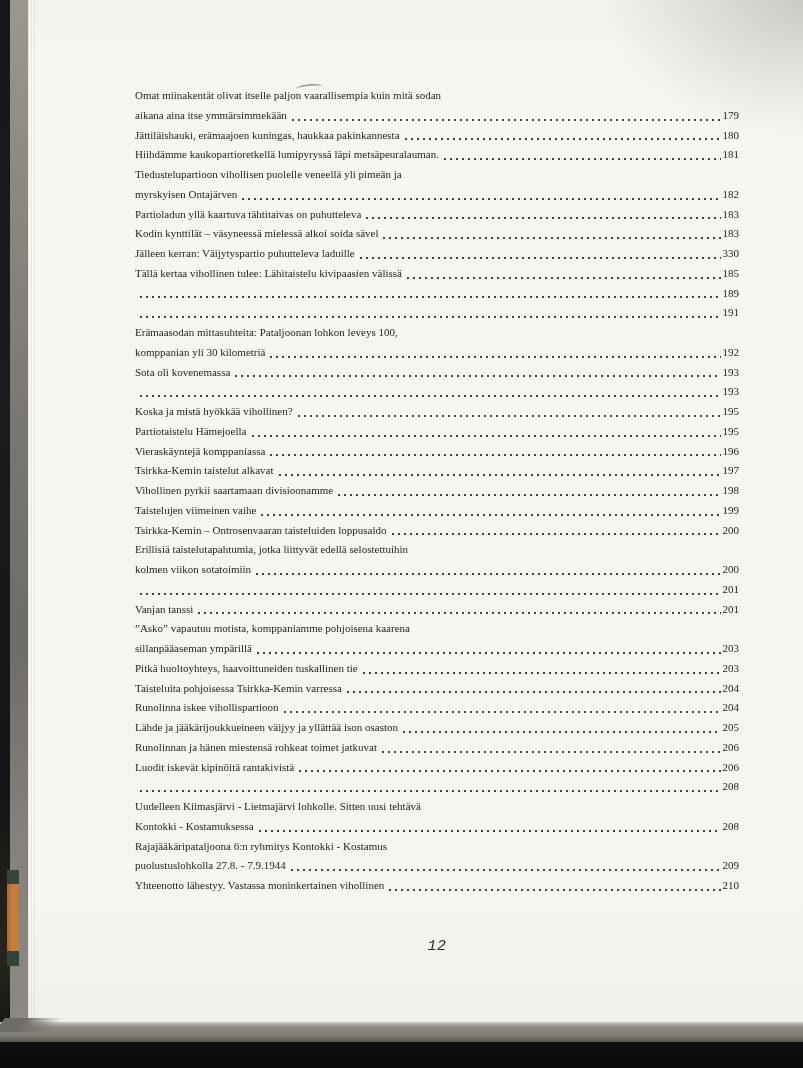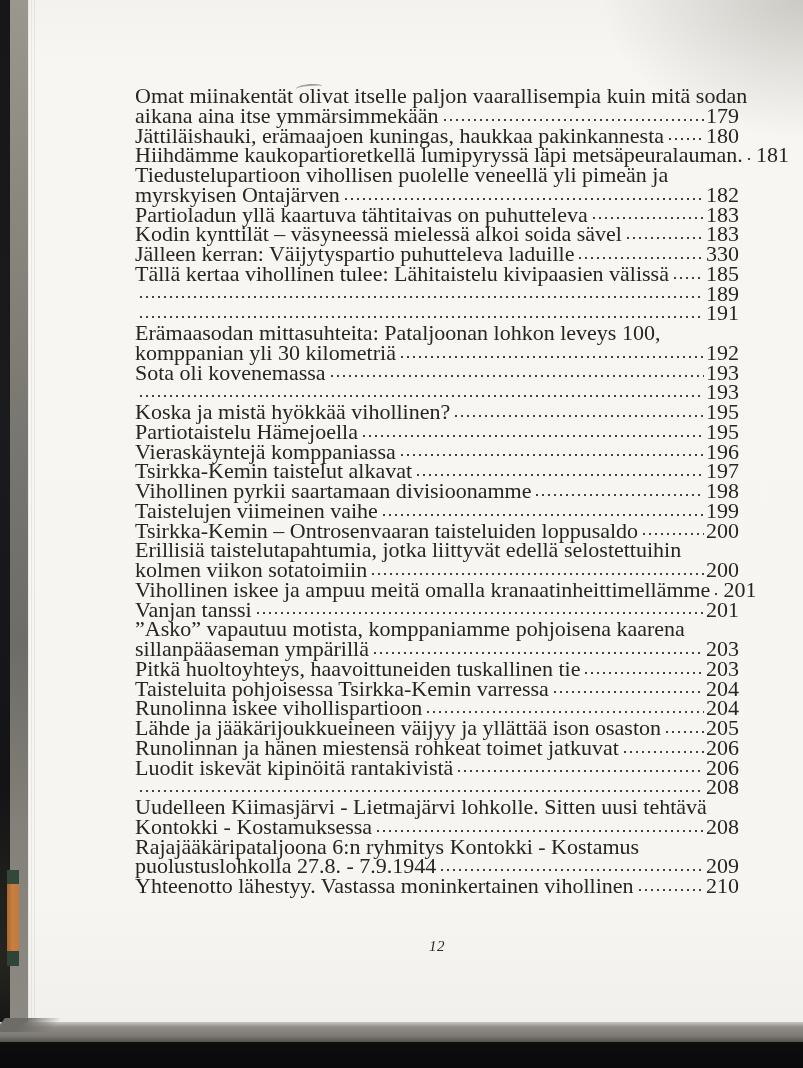--- a/index.html
+++ b/index.html
@@ -39,34 +39,34 @@
     pointer-events:none;
   }
   .smudge{
     position:absolute;left:268px;top:84px;width:26px;height:5px;
     border-top:2px solid rgba(90,88,82,0.55);border-radius:50%/60% 40% 0 0;
     transform:rotate(-4deg);
   }
   
   .toc{
     position:absolute;left:107px;top:86px;width:604px;
-    font-size:22px;line-height:19.75px;color:#262522;
+    font-size:11px;line-height:19.75px;color:#262522;
   }
   .toc-line{display:flex;align-items:baseline;}
   .ttl{white-space:nowrap;}
   .leader{
     flex:1 1 auto;align-self:stretch;min-width:8px;margin:0 2px 0 3px;
     background-image:radial-gradient(circle,#45433d 1.05px,rgba(0,0,0,0) 1.45px);
     background-size:6px 6px;background-repeat:repeat-x;
     background-position:left calc(100% - 3px);
   }
   .pgnum{white-space:nowrap;}
   .folio{
     position:absolute;left:107px;top:938px;width:604px;text-align:center;
-    font-style:italic;font-size:15px;color:#2c2b28;letter-spacing:.5px;
+    font-style:italic;font-size:15px;color:#2c2b28;letter-spacing:.5px;font-family:Liberation Mono, monospace;
   }
   
   .bottom-gray{
     position:absolute;left:0;top:1022px;width:803px;height:20px;
     background:linear-gradient(180deg,#c9c7c0 0%,#908d86 25%,#7b7972 70%,#55534e 100%);
   }
   .bottom-gray::before{
     content:"";position:absolute;left:0;top:-4px;width:70px;height:14px;
     background:linear-gradient(100deg,#6e6c66 30%,rgba(110,108,102,0) 80%);
     transform:skewX(-35deg);
@@ -198,21 +198,20 @@
         </div>
         <div class="toc-line">
           <span class="ttl">Erillisiä taistelutapahtumia, jotka liittyvät edellä selostettuihin</span>
         </div>
         <div class="toc-line">
           <span class="ttl">kolmen viikon sotatoimiin</span>
           <span class="leader"></span>
           <span class="pgnum">200</span>
         </div>
         <div class="toc-line">
-          <span class="ttl">Vihollinen iskee ja ampuu meitä omalla kranaatinheittimellämme</span>
           <span class="leader"></span>
           <span class="pgnum">201</span>
         </div>
         <div class="toc-line">
           <span class="ttl">Vanjan tanssi</span>
           <span class="leader"></span>
           <span class="pgnum">201</span>
         </div>
         <div class="toc-line">
           <span class="ttl">”Asko” vapautuu motista, komppaniamme pohjoisena kaarena</span>

